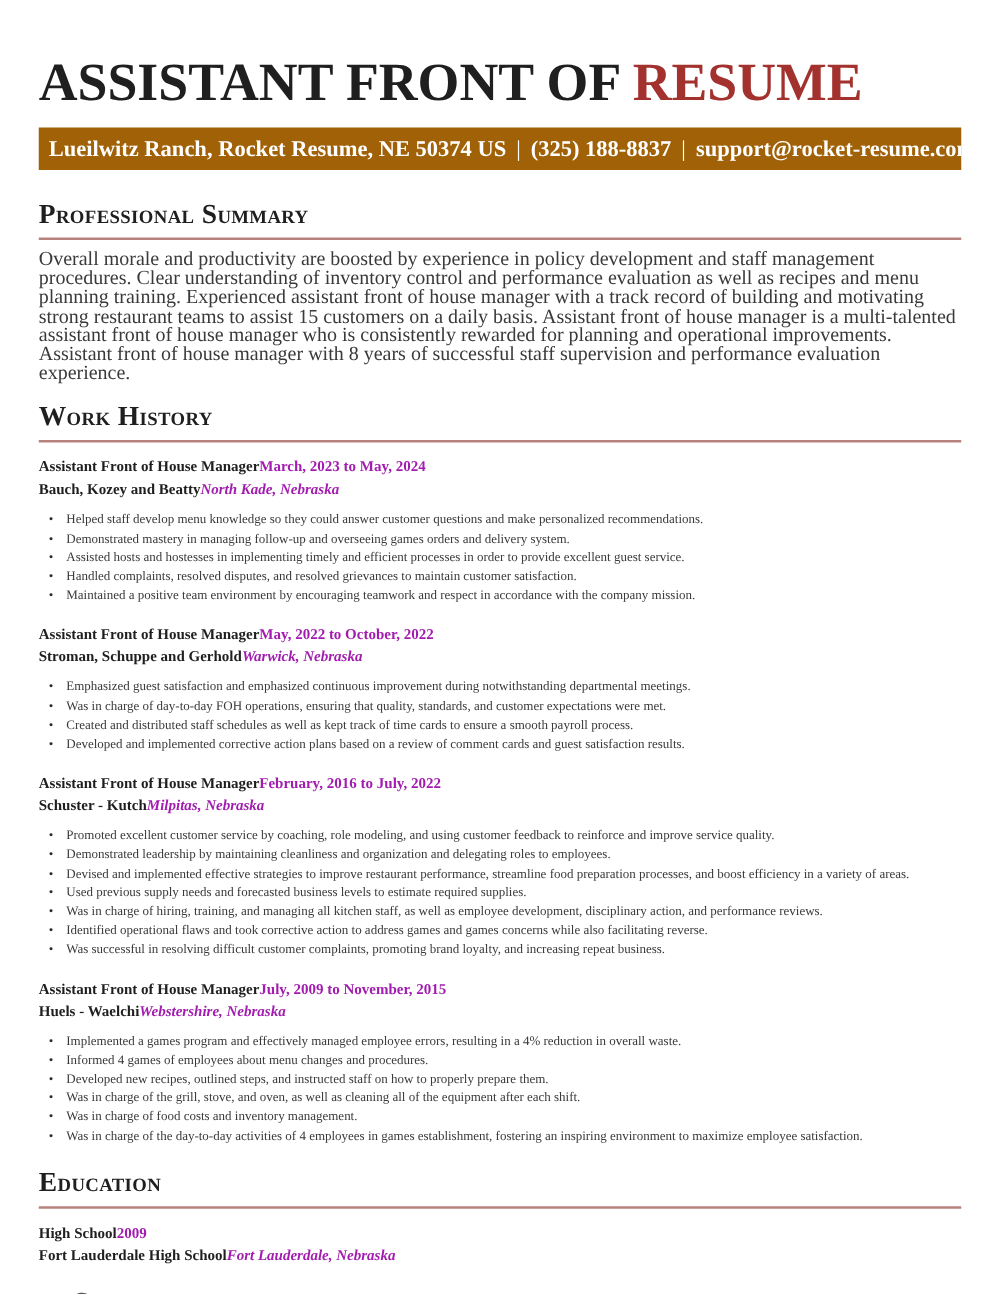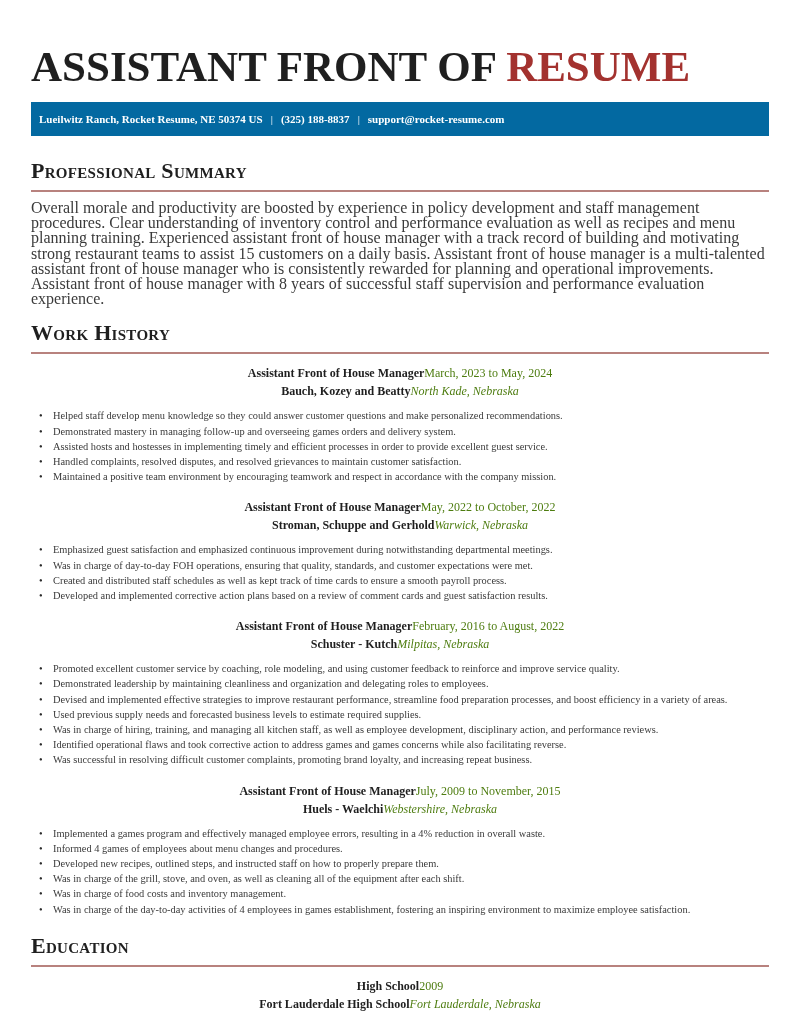--- a/index.html
+++ b/index.html
@@ -21,27 +21,27 @@
       font-size: 43px;
       font-weight: bold;
       line-height: 46px;
       color: #1f1f1f;
       letter-spacing: 0px;
       white-space: nowrap;
     }
     .title .accent { color: #a3322f; }
     .contact-bar {
       margin-top: 12px;
-      background: #0369a1;
+      background: #a16207;
       color: #ffffff;
       height: 34px;
       display: flex;
       align-items: center;
       padding-left: 8px;
-      font-size: 11px;
+      font-size: 18px;
       font-weight: bold;
       white-space: nowrap;
       text-align: right;
     }
     .contact-bar .sep {
       margin: 0 8px;
       font-weight: normal;
     }
     .section-title {
       font-size: 22px;
@@ -61,28 +61,28 @@
       margin-top: 8px;
       font-size: 16px;
       line-height: 15.2px;
       color: #3a3a3a;
     }
     .sec-work { margin-top: 14px; }
     .job { margin-top: 10px; }
     .job + .job { margin-top: 14px; }
     .row {
       display: flex;
-      justify-content: center;
+      justify-content: flex-start;
       align-items: baseline;
       font-size: 12px;
       line-height: 18px;
       white-space: nowrap;
     }
     .row .left { font-weight: bold; color: #1f1f1f; }
-    .row .right { color: #4d7c0f; }
+    .row .right { color: #a21caf; font-weight: bold; }
     .row .right.loc { font-style: italic; }
     .bullets {
       list-style: none;
       margin-top: 8px;
       padding-left: 8px;
     }
     .bullets li {
       position: relative;
       padding-left: 14px;
       font-size: 10.4px;
@@ -157,21 +157,21 @@
         <li>Emphasized guest satisfaction and emphasized continuous improvement during notwithstanding departmental meetings.</li>
         <li>Was in charge of day-to-day FOH operations, ensuring that quality, standards, and customer expectations were met.</li>
         <li>Created and distributed staff schedules as well as kept track of time cards to ensure a smooth payroll process.</li>
         <li>Developed and implemented corrective action plans based on a review of comment cards and guest satisfaction results.</li>
       </ul>
     </div>
 
     <div class="job">
       <div class="row">
         <span class="left">Assistant Front of House Manager</span>
-        <span class="right">February, 2016 to August, 2022</span>
+        <span class="right">February, 2016 to July, 2022</span>
       </div>
       <div class="row">
         <span class="left">Schuster - Kutch</span>
         <span class="right loc">Milpitas, Nebraska</span>
       </div>
       <ul class="bullets">
         <li>Promoted excellent customer service by coaching, role modeling, and using customer feedback to reinforce and improve service quality.</li>
         <li>Demonstrated leadership by maintaining cleanliness and organization and delegating roles to employees.</li>
         <li>Devised and implemented effective strategies to improve restaurant performance, streamline food preparation processes, and boost efficiency in a variety of areas.</li>
         <li>Used previous supply needs and forecasted business levels to estimate required supplies.</li>

